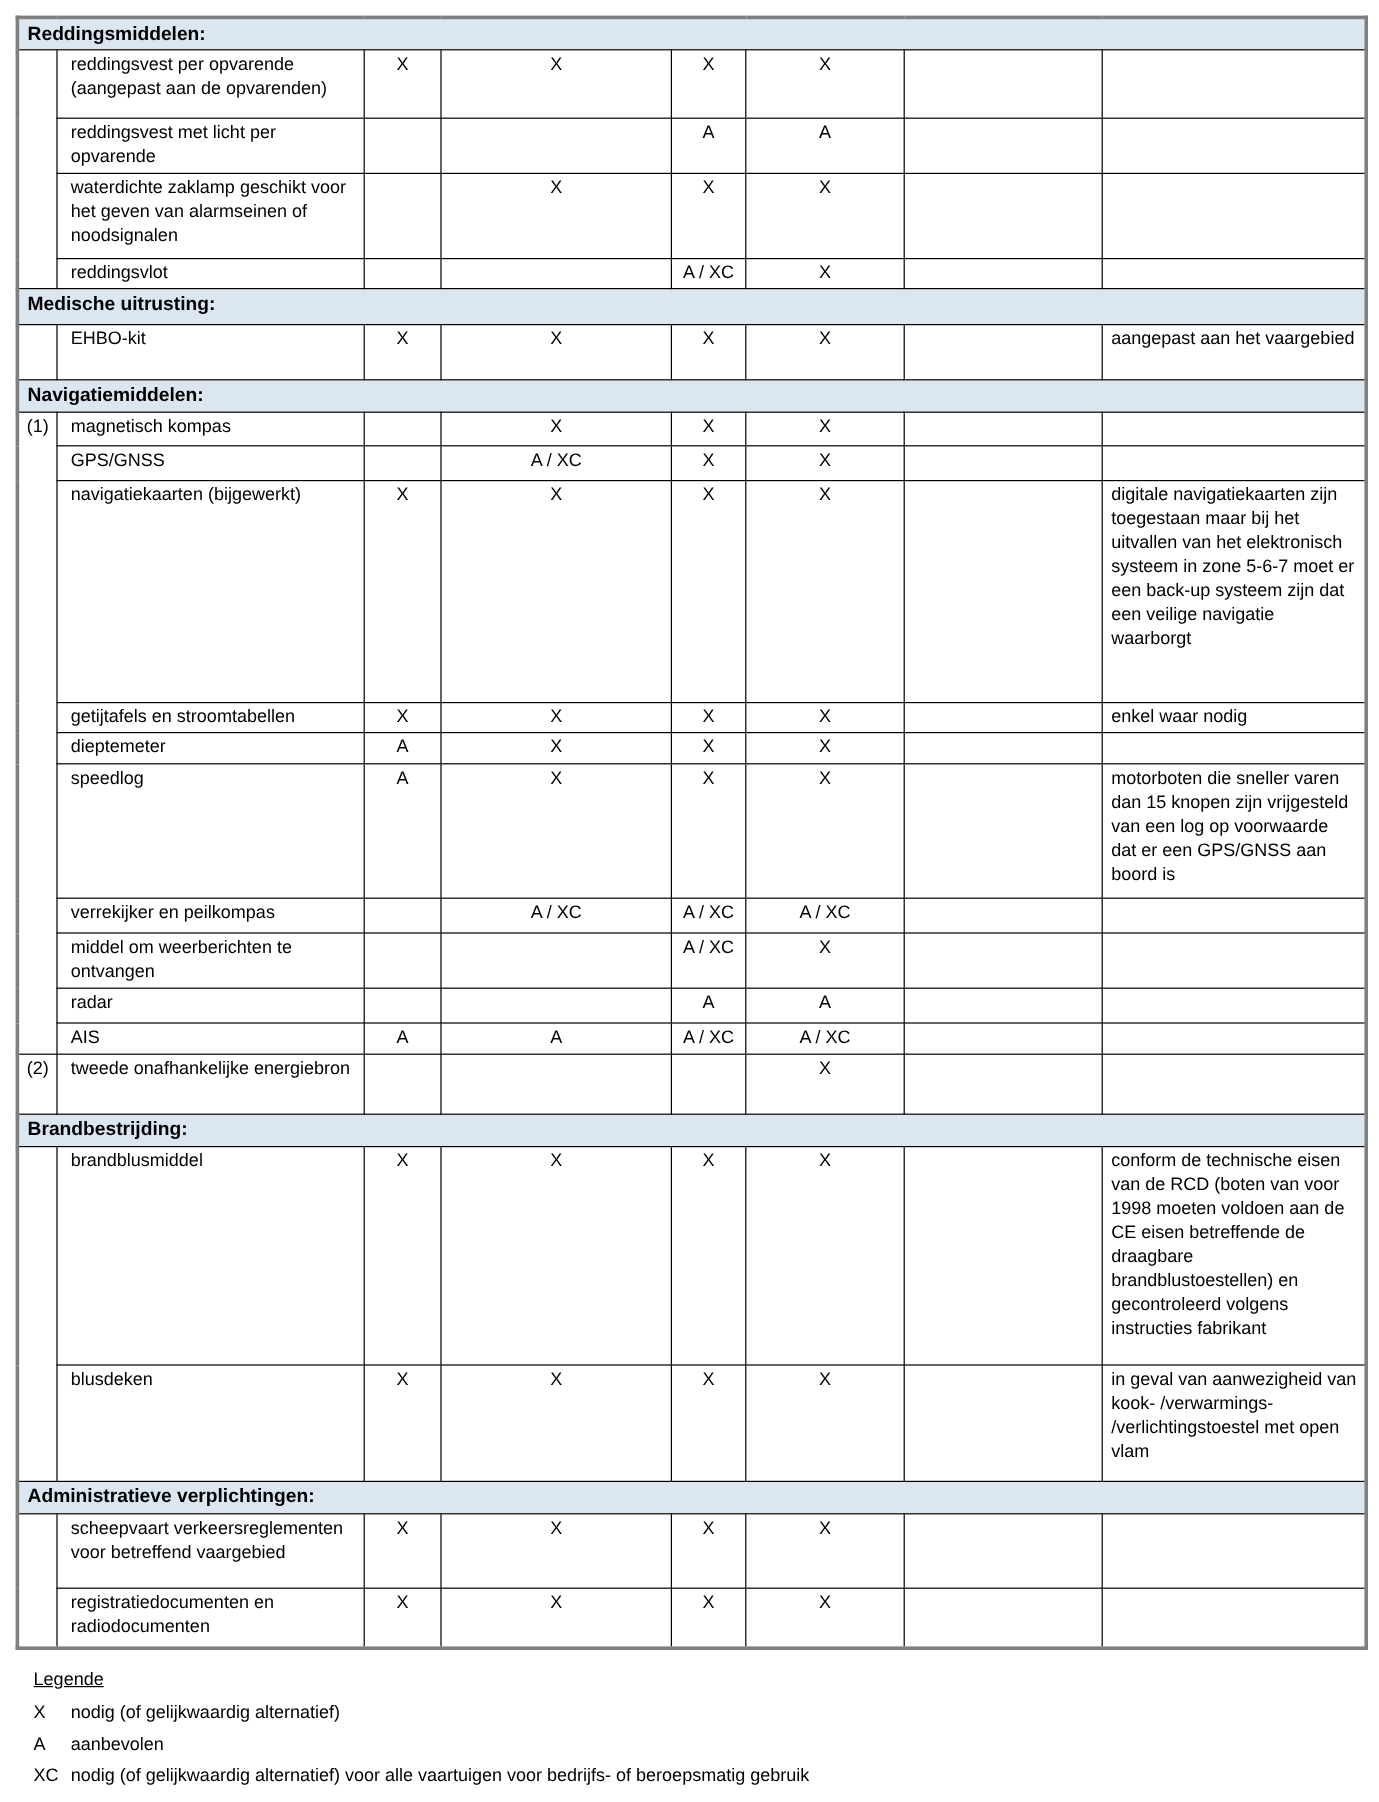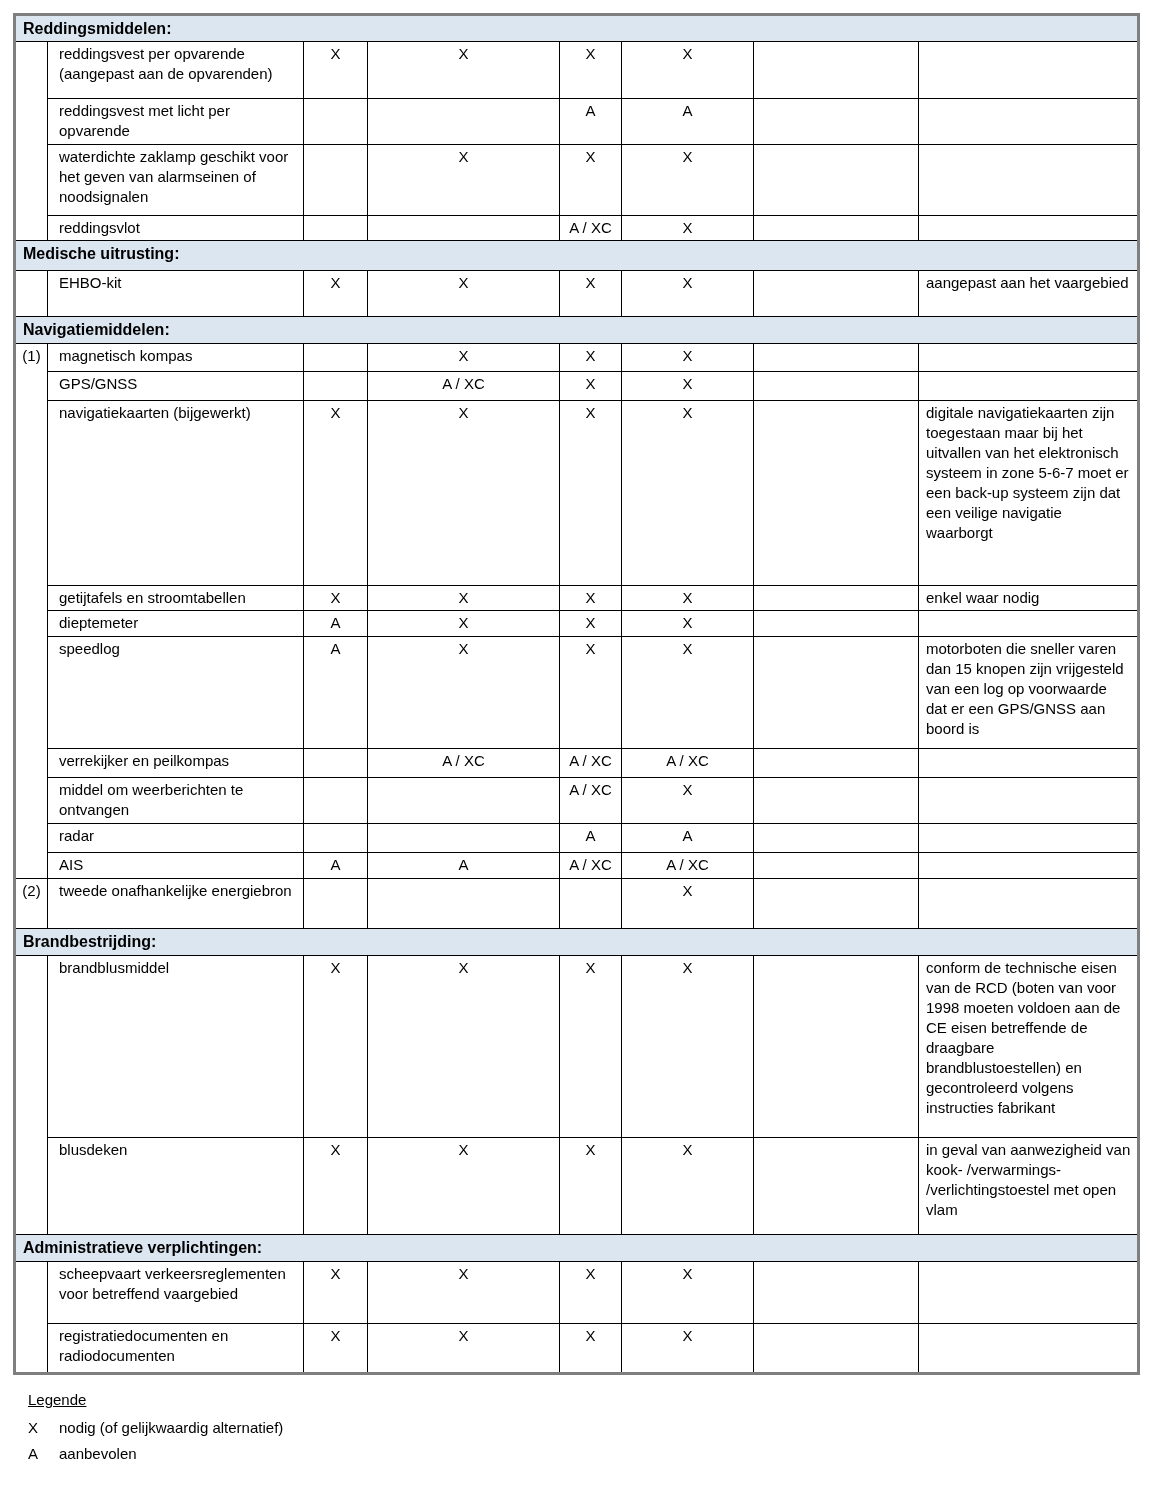--- a/index.html
+++ b/index.html
@@ -274,16 +274,20 @@
     <div class="legend-title">Legende</div>
     <div class="legend-rows">
         <div class="legend-row">
           <span class="legend-symbol">X</span>
           <span class="legend-text">nodig (of gelijkwaardig alternatief)</span>
         </div>
         <div class="legend-row">
           <span class="legend-symbol">A</span>
           <span class="legend-text">aanbevolen</span>
         </div>
+        <div class="legend-row">
+          <span class="legend-symbol">XC</span>
+          <span class="legend-text">nodig (of gelijkwaardig alternatief) voor alle vaartuigen voor bedrijfs- of beroepsmatig gebruik</span>
+        </div>
       </div>
   </div>
 
 </div>
 
 </body></html>

